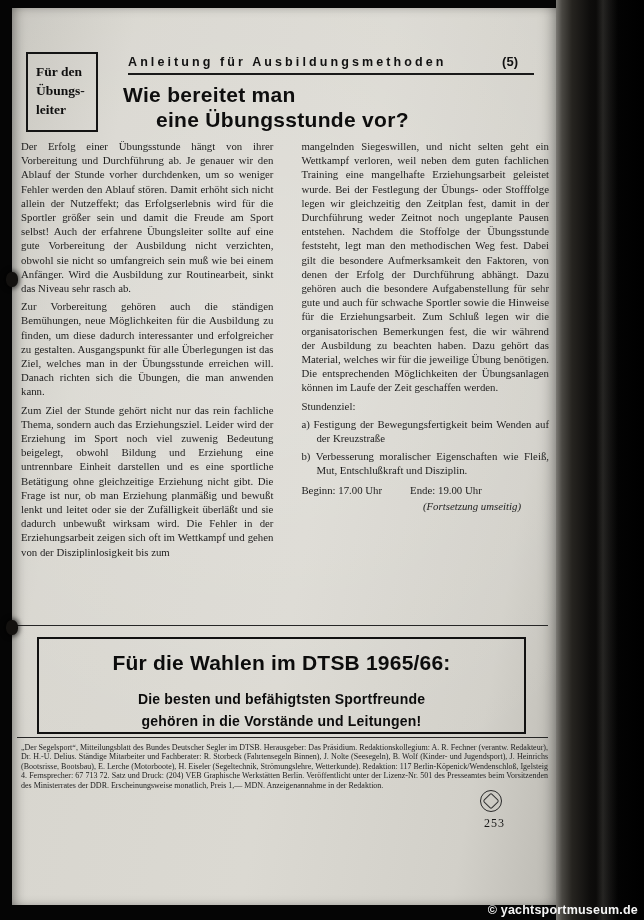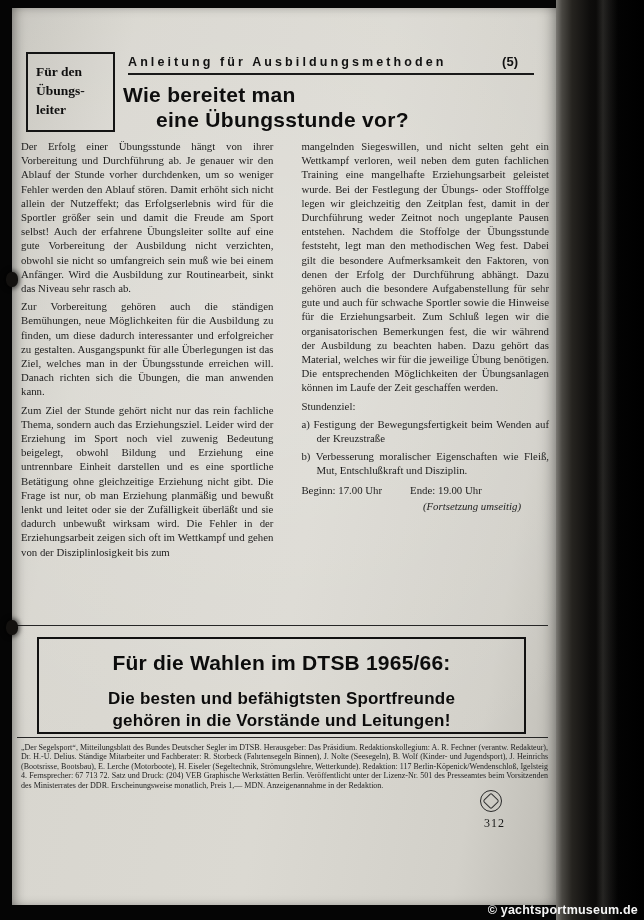--- a/index.html
+++ b/index.html
@@ -38,21 +38,21 @@
   .staple-bottom { top: 620px; }
 
   .copyright {
     position: absolute; right: 6px; bottom: 3px; z-index: 5;
     font-family: "Liberation Sans", sans-serif;
     font-size: 12.5px; font-weight: bold; color: #f5f5f5; letter-spacing: 0.2px;
   }
 
   
   .corner-box {
-    position: absolute; left: 14px; top: 44px; width: 89px; height: 80px;
+    position: absolute; left: 14px; top: 44px; width: 72px; height: 80px;
     border: 2px solid #141414; padding: 8px 8px;
   }
   .corner-box .line {
     font-family: "Liberation Serif", serif; font-weight: bold;
     font-size: 13.5px; line-height: 19px; color: #101010;
   }
 
   .kicker-row {
     position: absolute; left: 116px; top: 46px; width: 390px;
     display: flex; justify-content: space-between; align-items: baseline;
@@ -93,21 +93,21 @@
   .rule-top { top: 617px; }
   .rule-imprint { top: 729px; }
 
   .notice-box {
     position: absolute; left: 25px; top: 629px; width: 489px; height: 97px;
     border: 2px solid #111; text-align: center;
     font-family: "Liberation Sans", sans-serif; font-weight: bold; color: #0c0c0c;
     padding-top: 12px;
   }
   .notice-heading { font-size: 21px; margin-bottom: 13px; letter-spacing: 0.2px; }
-  .notice-line { font-size: 17px; line-height: 22px; letter-spacing: 0.2px; }
+  .notice-line { font-size: 14px; line-height: 22px; letter-spacing: 0.2px; }
 
   
   .imprint {
     position: absolute; left: 9px; top: 735px; width: 527px;
     font-size: 8px; line-height: 9.4px; text-align: justify; color: #222;
   }
   .seal {
     position: absolute; left: 468px; top: 782px; width: 22px; height: 22px;
     border: 1.5px solid #2a2a2a; border-radius: 50%;
     display: flex; align-items: center; justify-content: center;
@@ -165,21 +165,21 @@
   <div class="rule rule-top"></div>
   <div class="notice-box">
     <div class="notice-heading">Für die Wahlen im DTSB 1965/66:</div>
     <div class="notice-line">Die besten und befähigtsten Sportfreunde</div>
     <div class="notice-line">gehören in die Vorstände und Leitungen!</div>
   </div>
   <div class="rule rule-imprint"></div>
 
   <div class="imprint">„Der Segelsport“, Mitteilungsblatt des Bundes Deutscher Segler im DTSB. Herausgeber: Das Präsidium. Redaktionskollegium: A. R. Fechner (verantw. Redakteur), Dr. H.-U. Delius. Ständige Mitarbeiter und Fachberater: R. Storbeck (Fahrtensegeln Binnen), J. Nolte (Seesegeln), B. Wolf (Kinder- und Jugendsport), J. Heinrichs (Bootsrisse, Bootsbau), E. Lerche (Motorboote), H. Eiseler (Segeltechnik, Strömungslehre, Wetterkunde). Redaktion: 117 Berlin-Köpenick/Wendenschloß, Igelsteig 4. Fernsprecher: 67 713 72. Satz und Druck: (204) VEB Graphische Werkstätten Berlin. Veröffentlicht unter der Lizenz-Nr. 501 des Presseamtes beim Vorsitzenden des Ministerrates der DDR. Erscheinungsweise monatlich, Preis 1,— MDN. Anzeigenannahme in der Redaktion.</div>
   <div class="seal"></div>
-  <div class="page-number">312</div>
+  <div class="page-number">253</div>
 
 </div>
 
 <div class="gutter"></div>
 
 <div class="staple staple-top"></div>
 <div class="staple staple-bottom"></div>
 
 <div class="copyright">© yachtsportmuseum.de</div>
 

